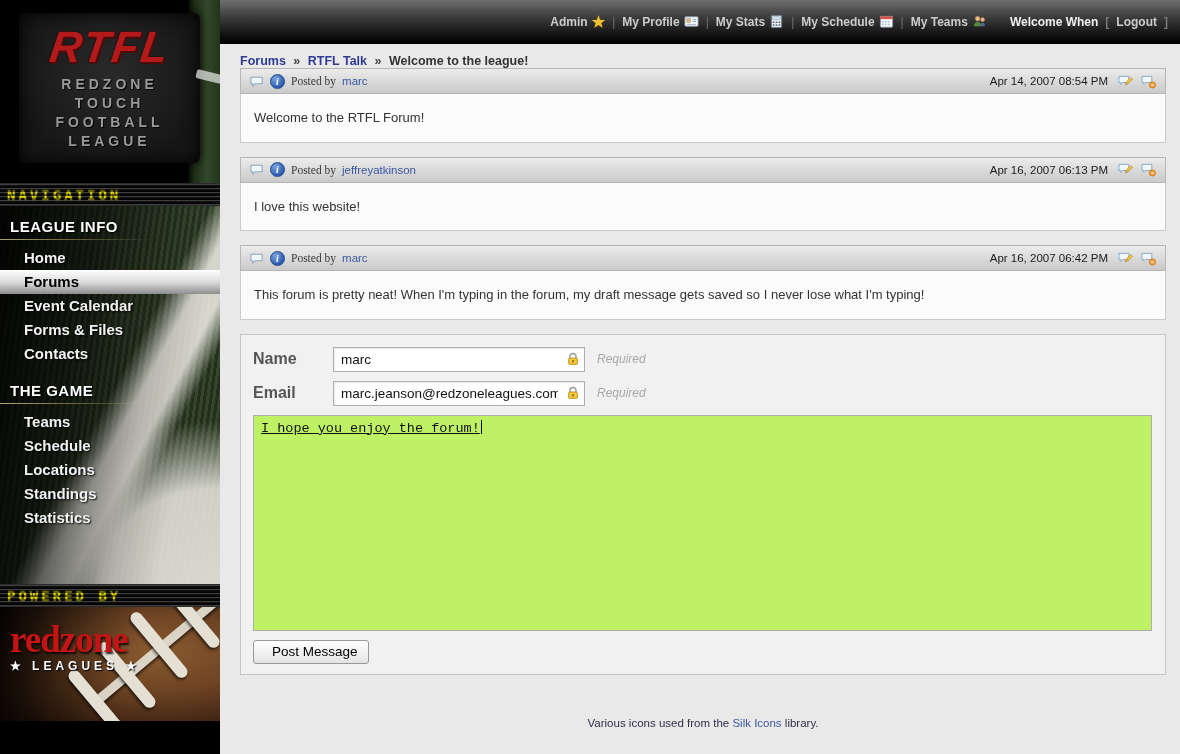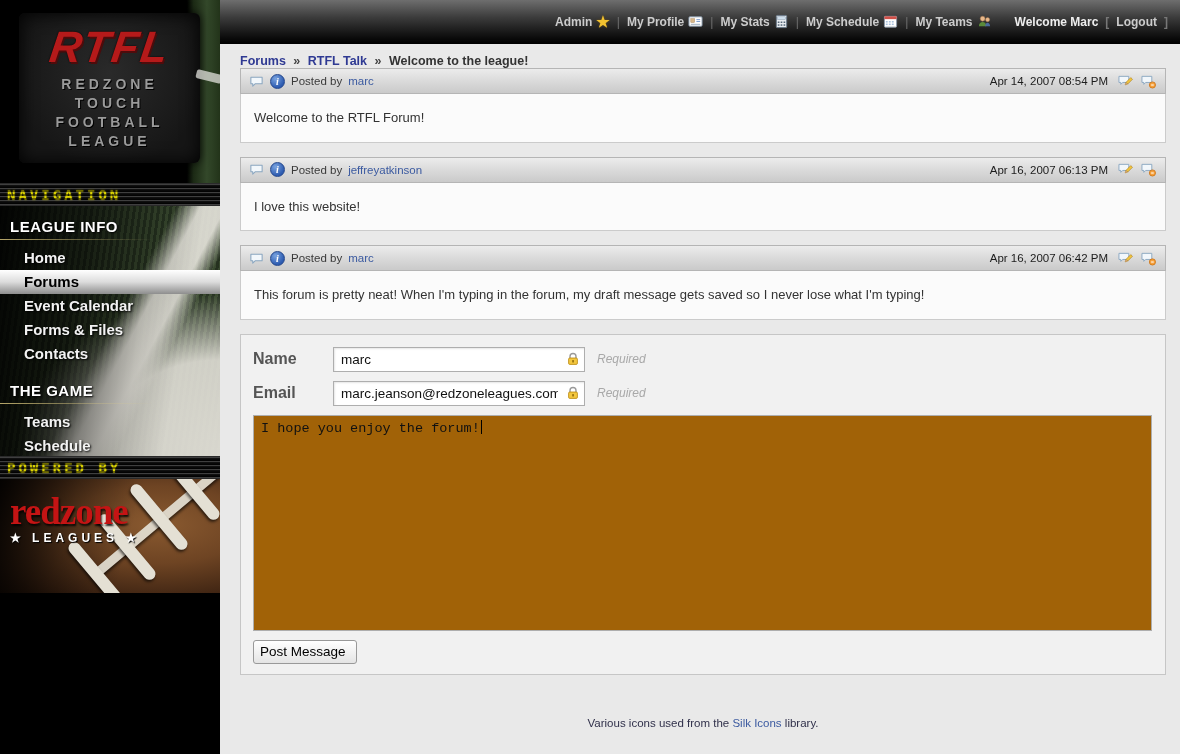--- a/index.html
+++ b/index.html
@@ -22,21 +22,21 @@
           text-shadow:2px 2px 0 #4d0c0c, 0 0 2px #000;margin-bottom:6px;}
   .logo-line{color:#9a9a9a;font-weight:bold;font-size:14px;letter-spacing:4px;line-height:19px;
           text-shadow:1px 1px 0 #000;}
   .led-bar{position:relative;height:23px;display:flex;align-items:center;padding-left:7px;
           background:repeating-linear-gradient(180deg,#3f3f3f 0 1px,#101010 1px 3px,#060606 3px 4px);
           border-top:1px solid #2a2a2a;border-bottom:1px solid #2a2a2a;box-sizing:border-box;}
   .led-text{font-family:"DejaVu Sans Mono",monospace;font-weight:bold;font-size:14px;
           letter-spacing:3px;color:#ddd400;text-shadow:0 0 2px rgba(250,240,0,.4);}
   .led-bar::after{content:"";position:absolute;inset:0;
           background:repeating-linear-gradient(180deg,transparent 0 2px,rgba(0,0,0,.5) 2px 4px);}
-  .sb-menu{height:250px;box-sizing:border-box;padding-top:6px;
+  .sb-menu{height:378px;box-sizing:border-box;padding-top:6px;
     background-color:#2c3a23;
     background-image:
       linear-gradient(100deg,rgba(0,0,0,.95) 0%,rgba(0,0,0,.6) 35%,rgba(0,0,0,.15) 62%,rgba(0,0,0,0) 78%),
       linear-gradient(118deg,transparent 50%,rgba(232,230,222,.9) 57%,rgba(232,230,222,.9) 64%,transparent 70%),
       radial-gradient(ellipse 300px 240px at 100% 100%,rgba(226,224,216,.95) 0%,rgba(226,224,216,.9) 40%,rgba(226,224,216,0) 68%),
       repeating-linear-gradient(98deg,rgba(0,0,0,.22) 0 3px,rgba(130,150,95,.10) 3px 6px),
       linear-gradient(#31412a,#283620);}
   .sb-section-title{color:#fff;font-weight:bold;font-size:15px;letter-spacing:.5px;
       padding:6px 0 4px 10px;text-shadow:1px 1px 2px #000;}
   .sb-rule{height:1px;margin:0 0 6px 0;background:linear-gradient(90deg,rgba(225,205,130,.8),rgba(225,205,130,0) 70%);}
@@ -81,44 +81,44 @@
   .bc-sep{color:#444;margin:0 4px;}
   h1.page-title{margin:10px 0 15px 0;font-size:23px;color:#2b2b2b;font-weight:bold;}
   .title-topic{color:#8a8a8a;margin-left:7px;}
 
   .msg{margin-bottom:14px;}
   .msg-header{height:24px;box-sizing:content-box;border:1px solid #b5b5b5;
       background:linear-gradient(180deg,#ececec 0%,#dcdcdc 45%,#cacaca 100%);
       display:flex;align-items:center;padding:0 8px;gap:6px;}
   .msg-body{border:1px solid #cbcbcb;border-top:none;background:#fbfbfb;
       padding:15px 13px;font-size:13px;color:#333;line-height:1.35;}
-  .postedby{font-size:11.5px;color:#3a3a3a;}
+  .postedby{font-size:11.5px;color:#3a3a3a;font-family:Liberation Serif, serif;}
   .author{font-size:11.5px;color:#3b5aa0;text-decoration:none;cursor:pointer;}
   .date{margin-left:auto;font-size:11.5px;color:#1c1c1c;padding-right:3px;}
   .hicon{display:inline-flex;line-height:0;cursor:pointer;}
   .info-icon{width:13px;height:13px;border-radius:50%;flex:0 0 auto;
       background:radial-gradient(circle at 35% 30%,#7aa4e0,#2d5bb0 70%);
       border:1px solid #24478c;display:inline-flex;align-items:center;justify-content:center;}
   .info-icon::before{content:"i";color:#fff;font:bold italic 10px "Liberation Serif",serif;}
 
   .form-panel{margin-top:12px;border:1px solid #c6c6c6;background:#f1f1f1;
       padding:12px 8px 10px 12px;}
   .f-row{display:flex;align-items:center;margin-bottom:9px;}
   .f-label{width:80px;font-size:16px;font-weight:bold;color:#555;}
   .input-wrap{position:relative;width:252px;}
   .input-wrap input{width:100%;height:25px;box-sizing:border-box;border:1px solid #aeaeae;
       padding:2px 26px 2px 7px;font:13.5px "Liberation Sans",sans-serif;color:#111;background:#fff;
       box-shadow:inset 1px 1px 2px rgba(0,0,0,.1);}
   .lock{position:absolute;right:4px;top:4px;line-height:0;}
   .required{margin-left:12px;font-style:italic;font-size:12px;color:#a9a9a9;}
-  .ta{margin-top:5px;margin-right:5px;height:206px;background:#a16207;border:1px solid #aeaeae;
+  .ta{margin-top:5px;margin-right:5px;height:206px;background:#bef264;border:1px solid #aeaeae;
       padding:4px 7px;font-family:"Liberation Mono",monospace;font-size:13.5px;color:#111;
-      overflow:hidden;cursor:text;}
+      overflow:hidden;cursor:text;text-decoration:underline;}
   .caret{display:inline-block;width:1px;height:14px;background:#000;vertical-align:-2px;margin-left:1px;}
-  .post-btn{margin-top:9px;display:inline-block;padding:3px 10px 4px 6px;font:13.5px "Liberation Sans",sans-serif;
+  .post-btn{margin-top:9px;display:inline-block;padding:3px 10px 4px 18px;font:13.5px "Liberation Sans",sans-serif;
       color:#000;background:linear-gradient(#fff,#e4e4e4);border:1px solid #999;border-radius:3px;cursor:pointer;}
 
   .footer{margin-top:42px;text-align:center;font-size:11.5px;color:#30304a;}
   .footer .f-line{margin-bottom:13px;}
   .footer a{color:#3b5aa0;text-decoration:none;cursor:pointer;}
 </style>
 </head>
 <body>
 
 <div class="screen">
@@ -235,21 +235,21 @@
         <span>My Teams</span>
         <span class="tb-icon">
             <svg width="15" height="15" viewBox="0 0 16 16">
               <circle cx="6" cy="5" r="2.6" fill="#e8b88a" stroke="#a8764a" stroke-width=".5"></circle>
               <path d="M2 13c0-3 2-4.5 4-4.5S10 10 10 13z" fill="#5a8a3a"></path>
               <circle cx="11.3" cy="6" r="2.2" fill="#e8b88a" stroke="#a8764a" stroke-width=".4"></circle>
               <path d="M8.6 13c.2-2.6 1.5-3.8 2.7-3.8 1.4 0 2.6 1.4 2.7 3.8z" fill="#4a6a9a"></path>
             </svg>
           </span>
       </a>
-      <span class="tb-welcome">Welcome Marc</span>
+      <span class="tb-welcome">Welcome When</span>
       <span class="tb-bracket">[</span>
       <a class="tb-link">Logout</a>
       <span class="tb-bracket">]</span>
     </header>
 
     <div class="content">
 
       <div class="breadcrumb">
         <a>Forums</a>
         <span class="bc-sep">»</span>

